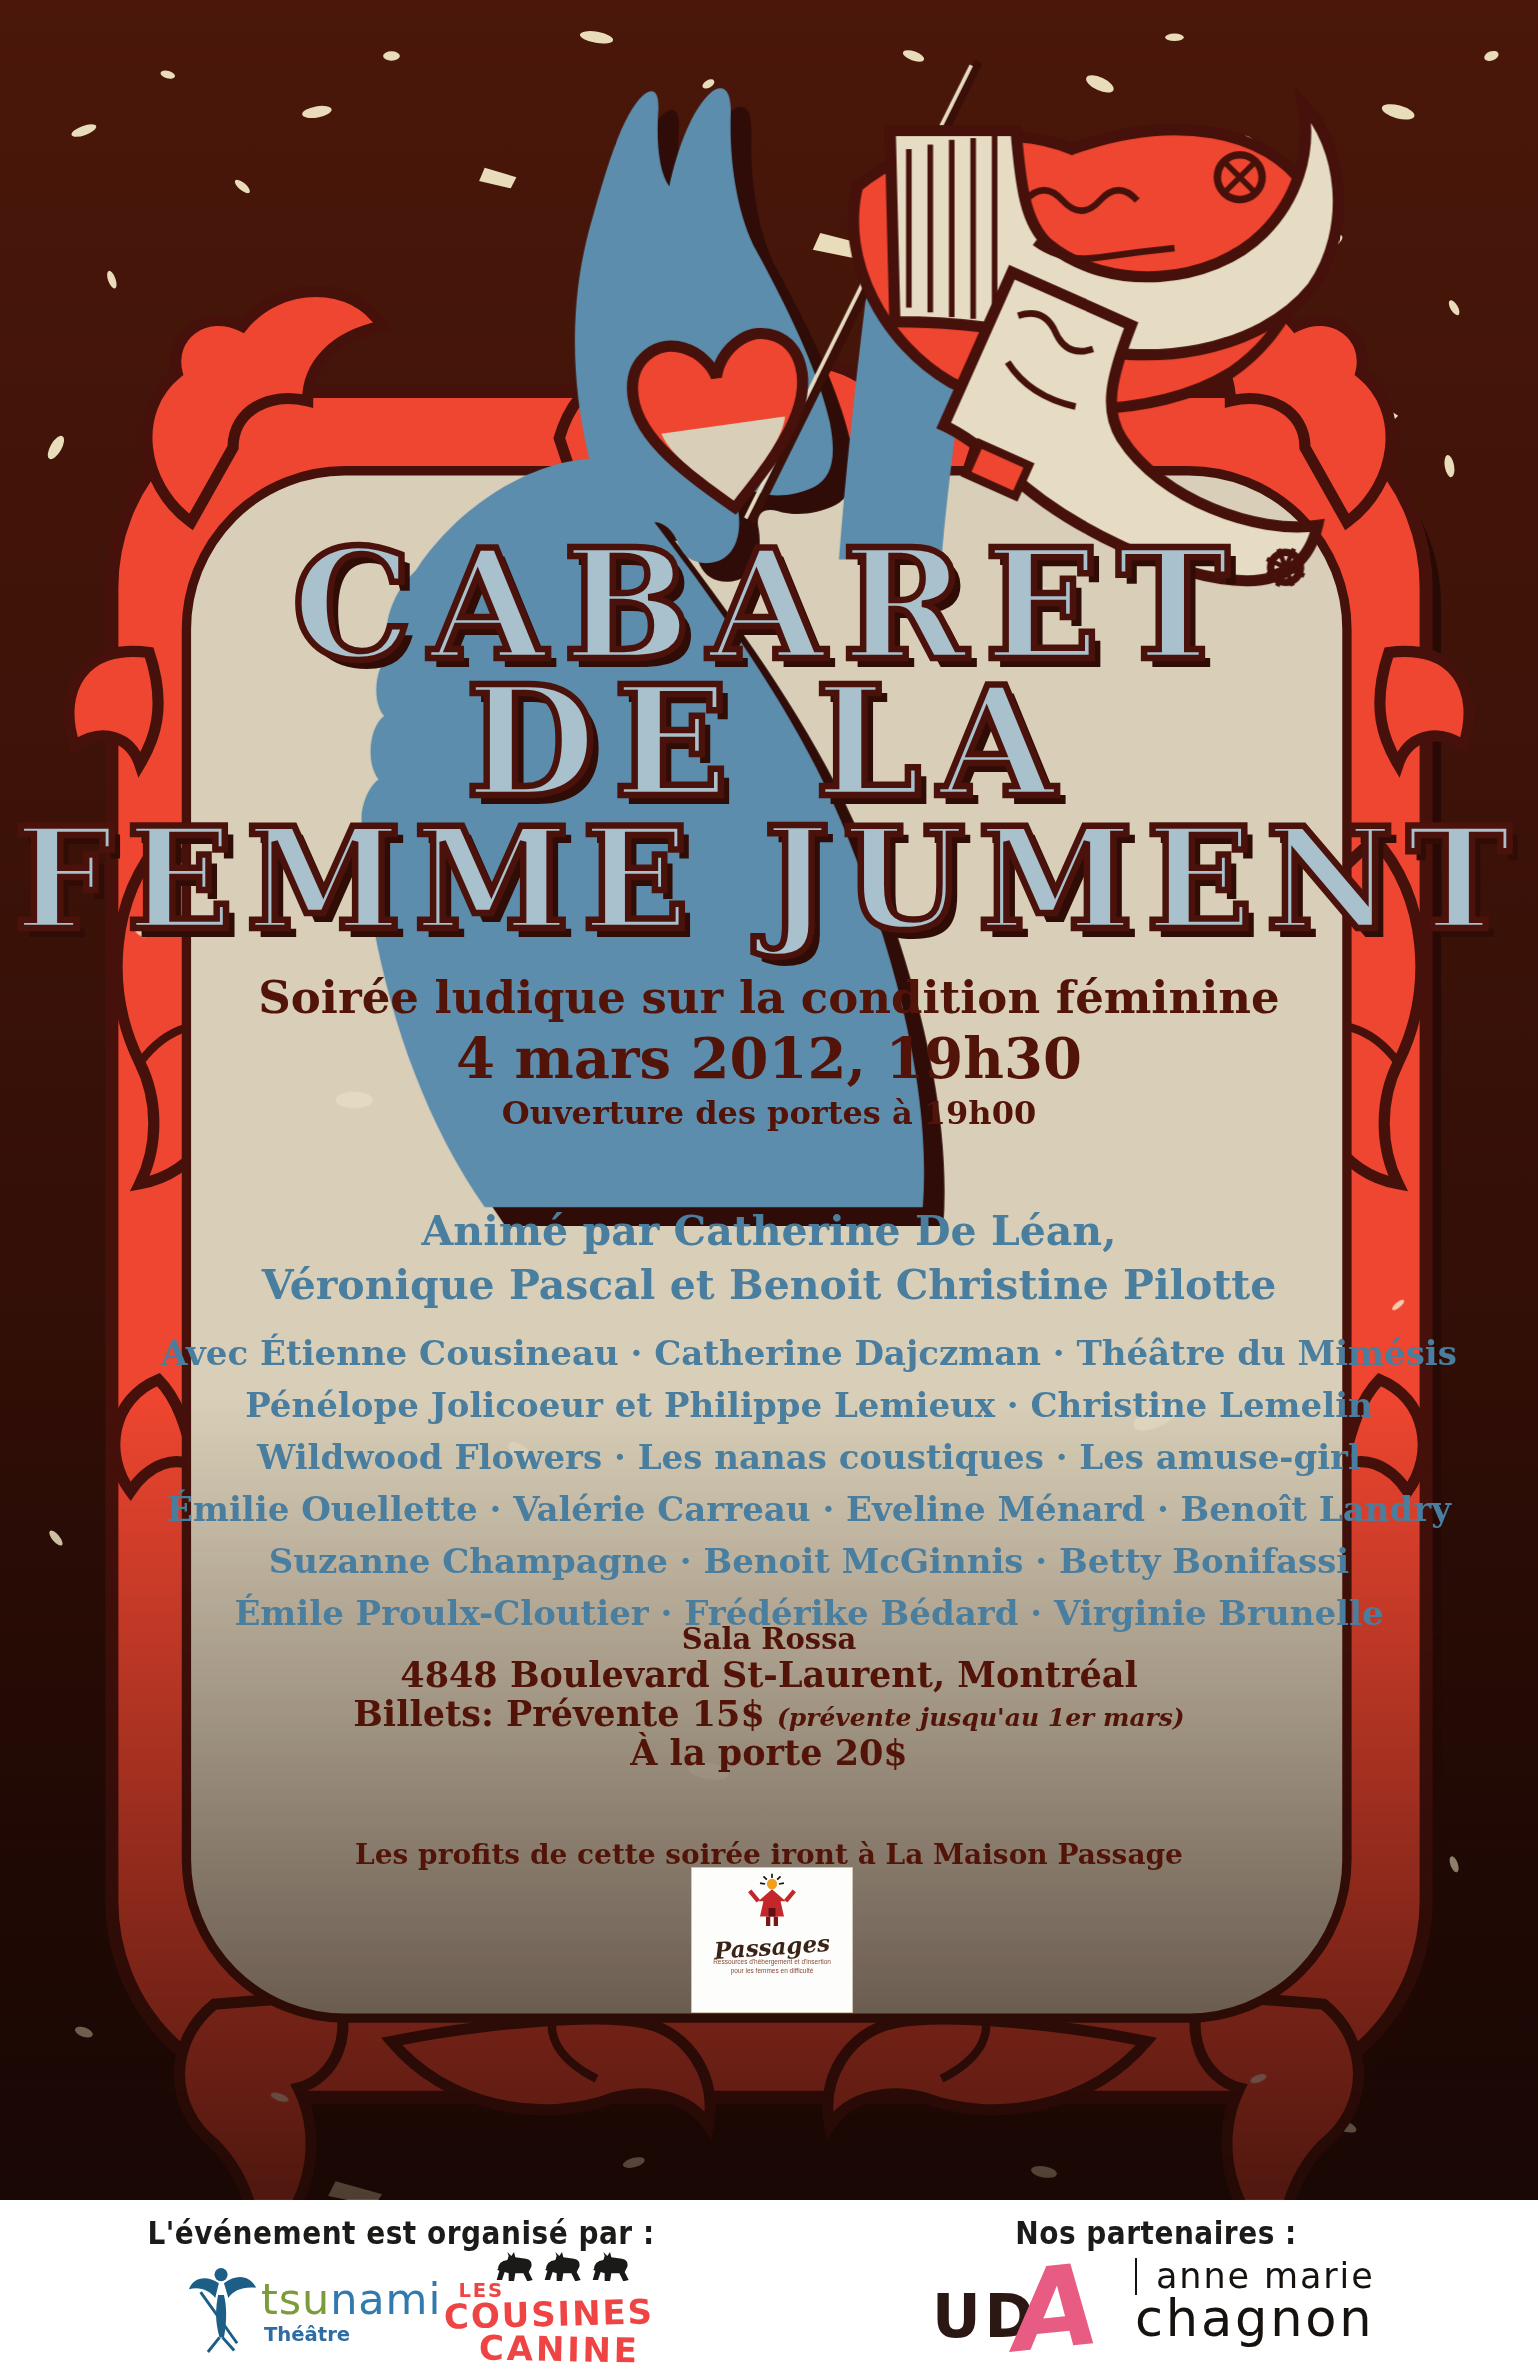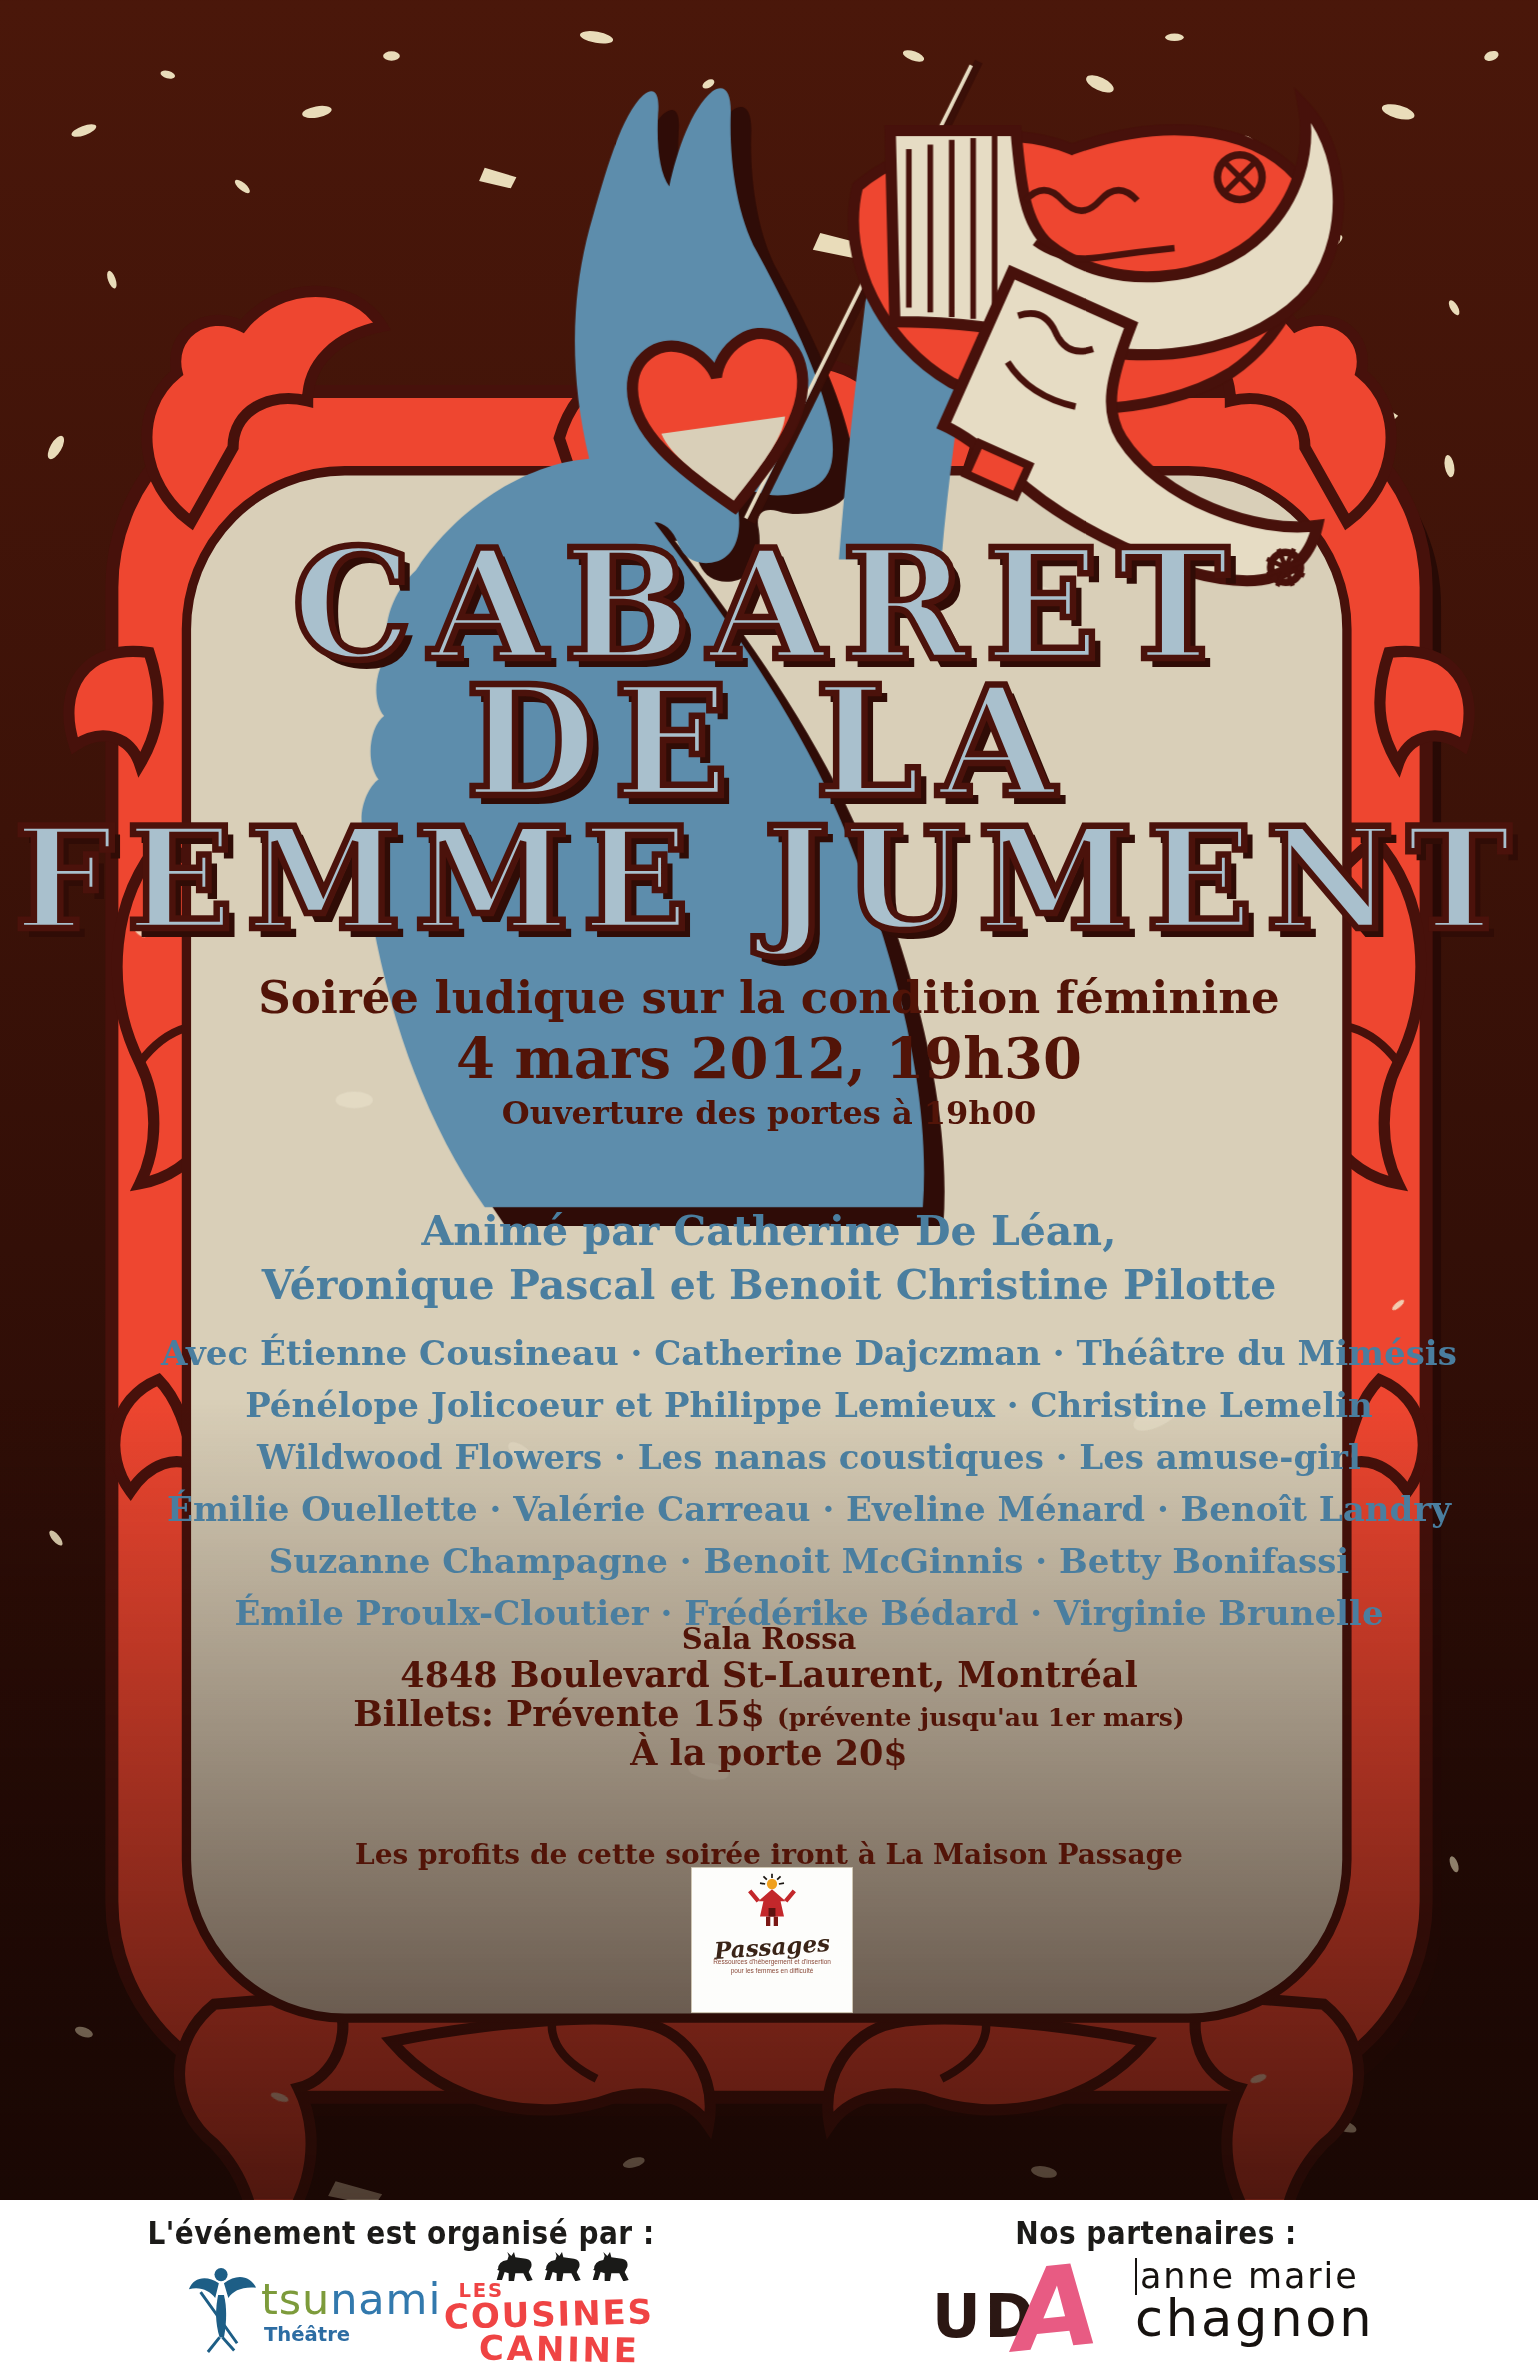--- a/index.html
+++ b/index.html
@@ -17,21 +17,21 @@
   .maroon{color:#521408;font-weight:bold;}
   .blue{color:#4a7e9f;font-weight:bold;}
   .sub{top:971px;font-size:45px;}
   .date{top:1025px;font-size:56px;}
   .doors{top:1094px;font-size:32px;}
   .hosts{top:1204px;font-size:41px;line-height:54px;}
   .lineup{top:1327px;font-size:34px;line-height:52px;padding-left:40px;}
   .vname{top:1622px;font-size:29px;}
   .vaddr{top:1654px;font-size:35px;}
   .vbill{top:1693px;font-size:35px;}
-  .vbill .note{font-size:25px;}
+  .vbill .note{font-size:25px;font-style:italic;}
   .vdoor{top:1732px;font-size:35px;}
   .vresa{top:1769px;font-size:35px;}
   .profits{top:1838px;font-size:28px;}
   
   .passages{position:absolute;left:692px;top:1868px;width:160px;height:144px;background:#fdfdfb;
             text-align:center;box-shadow:0 0 0 0.9px #d8d0bd;}
   .pfig{width:54px;height:60px;margin-top:3.7px;}
   .pname{font-family:"DejaVu Serif",serif;font-style:italic;font-weight:bold;font-size:23px;
          color:#3a2417;transform:rotate(-4deg);line-height:22.4px;}
   .ptag{font-family:"Liberation Sans",sans-serif;font-size:6.5px;color:#8a4a3a;line-height:8.4px;}
@@ -50,21 +50,21 @@
   .cousines{position:absolute;left:436px;top:47px;width:224px;height:121px;color:#ef4444;}
   .dogs{position:absolute;left:58px;top:0;width:140px;height:34px;}
   .cles{position:absolute;left:22.4px;top:32px;font-size:19.6px;font-weight:bold;letter-spacing:1.9px;}
   .cline1{position:absolute;left:7.5px;top:47px;font-size:34px;font-weight:bold;letter-spacing:1.9px;transform:rotate(-1.5deg);}
   .cline2{position:absolute;left:43px;top:82px;font-size:34px;font-weight:bold;letter-spacing:2.8px;transform:rotate(1deg);}
   .uda{position:absolute;left:932px;top:47px;width:200px;height:117px;}
   .ud{position:absolute;left:0;bottom:13px;font-size:60px;font-weight:bold;color:#2b1713;letter-spacing:3.7px;}
   .ua{position:absolute;left:80px;bottom:0;font-size:112px;font-weight:bold;font-style:italic;
       color:#e85b83;transform:rotate(-6deg);line-height:1;}
   .chagnon{position:absolute;left:1135px;top:58px;color:#16120f;}
-  .ch1{font-size:35px;letter-spacing:1.9px;line-height:37px;border-left:2.8px solid #16120f;padding-left:3px;}
+  .ch1{font-size:35px;letter-spacing:1.9px;line-height:37px;border-left:2.8px solid #16120f;padding-left:19px;}
   .ch2{font-size:51px;letter-spacing:2.8px;line-height:48px;}
 </style>
 </head>
 <body>
 
 <div class="poster">
 
   <svg class="art" viewBox="0 0 1650 2550">
     <defs>
       <linearGradient id="bgg" x1="0" y1="0" x2="0" y2="1">

